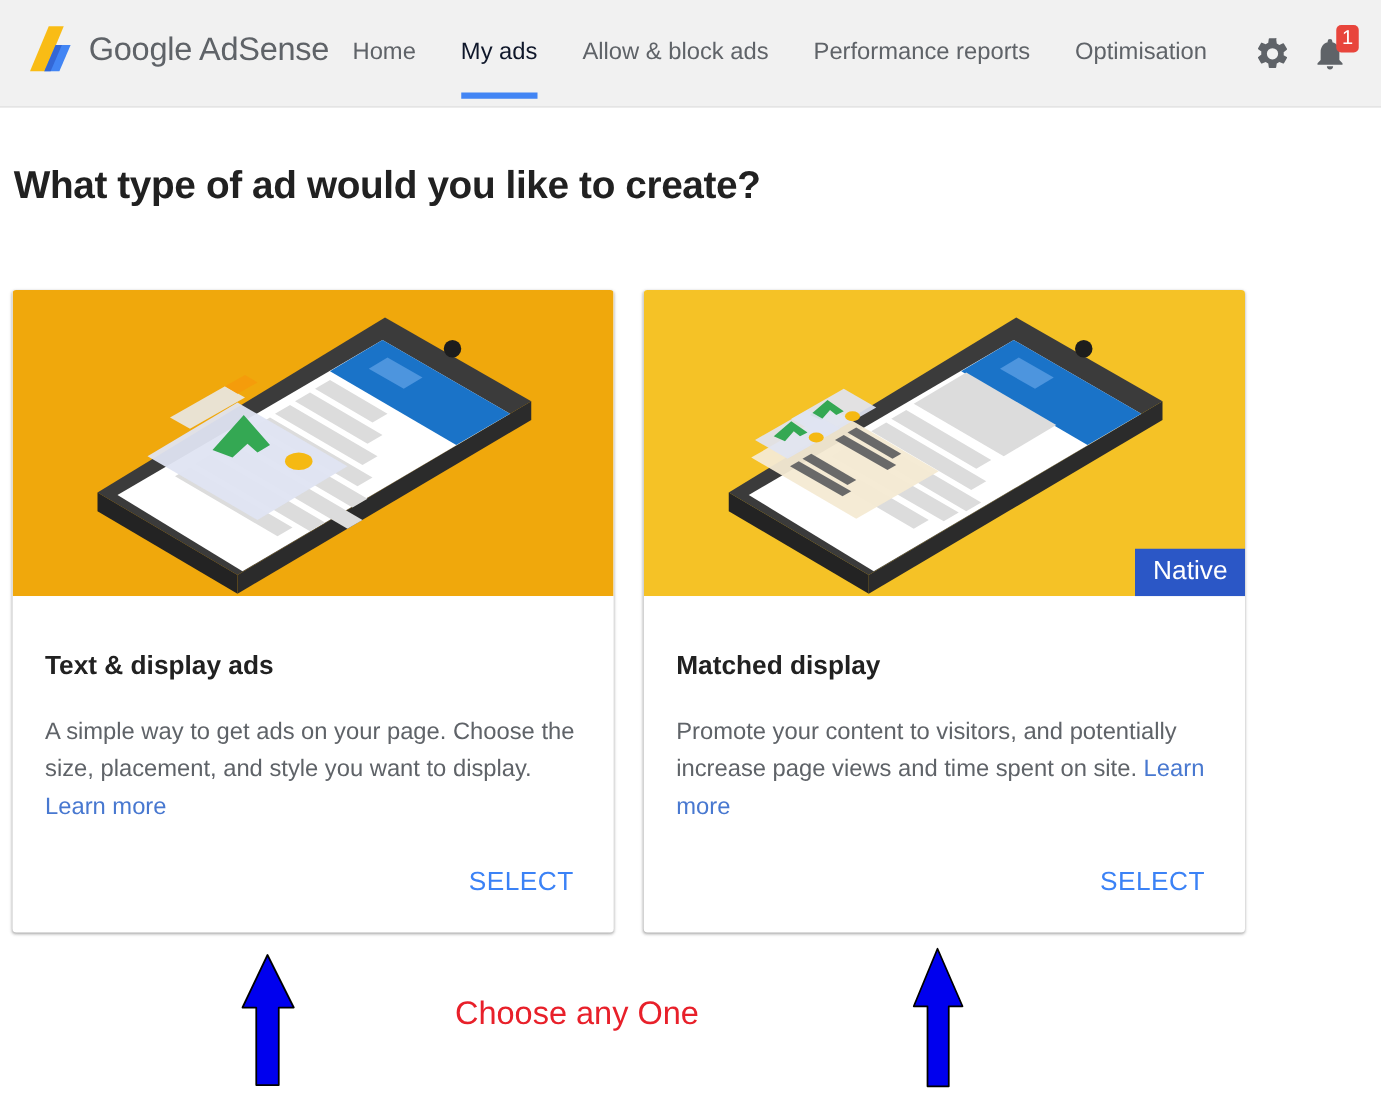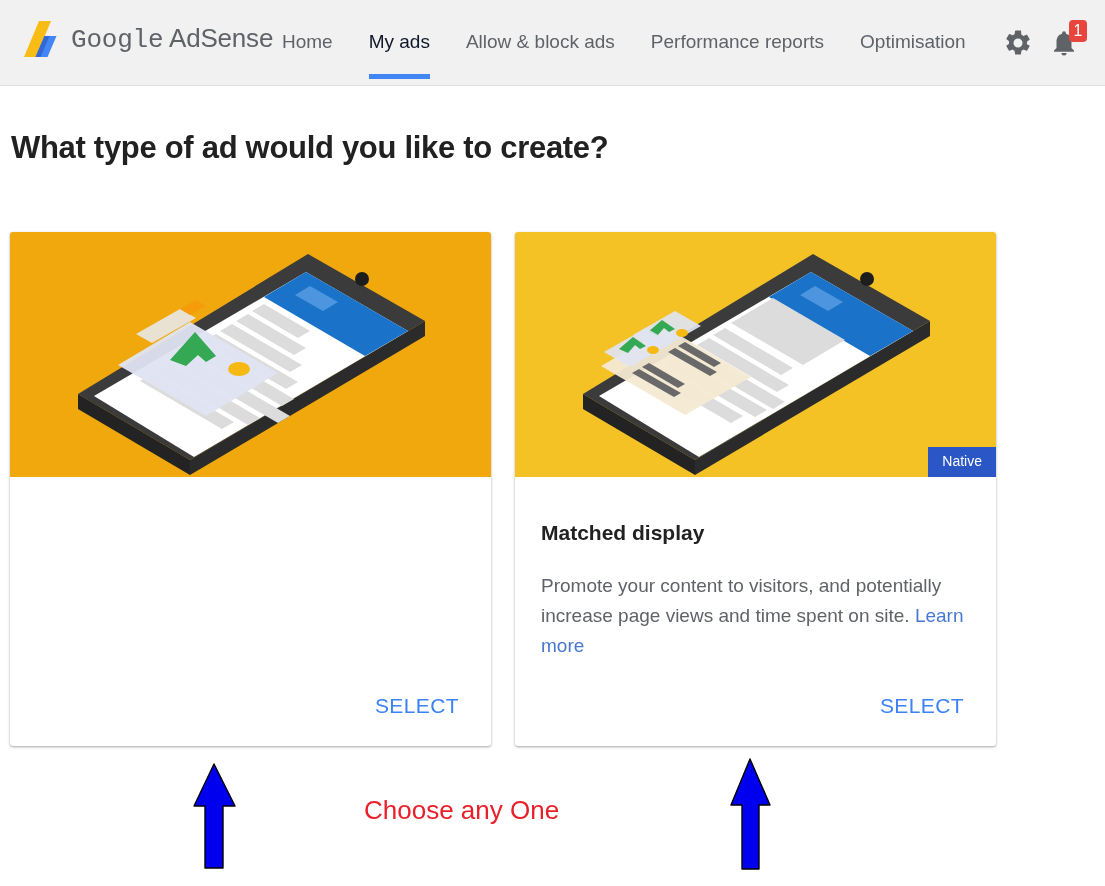--- a/index.html
+++ b/index.html
@@ -33,21 +33,21 @@
     height: 44px;
   }
   .logo-mark { width: 42px; height: 40px; display: block; }
   .logo-text {
     margin-left: 9px;
     font-size: 26px;
     color: #5f6368;
     letter-spacing: -0.2px;
     white-space: nowrap;
   }
-  .logo-text b { font-weight: 400; color: #5f6368; font-family: Liberation Mono, monospace; }
+  .logo-text b { font-weight: 400; color: #5f6368; }
 
   .nav {
     position: absolute;
     left: 282px; top: 0;
     height: 106px;
     display: flex;
     align-items: flex-start;
   }
   .nav-item {
     position: relative;
@@ -131,21 +131,21 @@
     height: 245px;
     overflow: hidden;
   }
   .card-art svg { display: block; width: 100%; height: 100%; }
 
   .native-badge {
     position: absolute;
     right: 0; bottom: 0;
     background: #2b57c6;
     color: #ffffff;
-    font-size: 14px;
+    font-size: 21px;
     padding: 6px 14px 8px 14px;
     white-space: nowrap;
   }
 
   .card-body {
     padding: 44px 26px 0 26px;
   }
   .card-heading {
     font-size: 21px;
     font-weight: bold;
@@ -261,20 +261,24 @@
         <polygon points="180,90 268,141 196,184 108,133" fill="#dfe4f2" opacity="0.95"></polygon>
         <polygon points="126,102 170,77 186,86 142,111" fill="#e8e8e8" opacity="0.9"></polygon>
         <polygon points="170,77 186,68 196,74 180,83" fill="#f59c0b"></polygon>
 
         <polygon points="160,128 185,100 206,124 196,130 188,123 176,134" fill="#34a853"></polygon>
 
         <ellipse cx="229" cy="137" rx="11" ry="7" fill="#f5b912"></ellipse>
       </g>
     </svg>
   </div>
+  <div class="card-body">
+    <div class="card-heading">Text &amp; display ads</div>
+    <p class="card-desc"><span>A simple way to get ads on your page. Choose the size, placement, and style you want to display. </span><span class="learn-more">Learn more</span></p>
+  </div>
   <div class="select-row">
     <button class="select-btn">SELECT</button>
   </div>
 </div>
 
 <div class="card card-2">
   <div class="card-art">
     <svg viewBox="0 0 481 245" preserveAspectRatio="none">
       <rect x="0" y="0" width="481" height="245" fill="#f5c226"></rect>
       <g>

